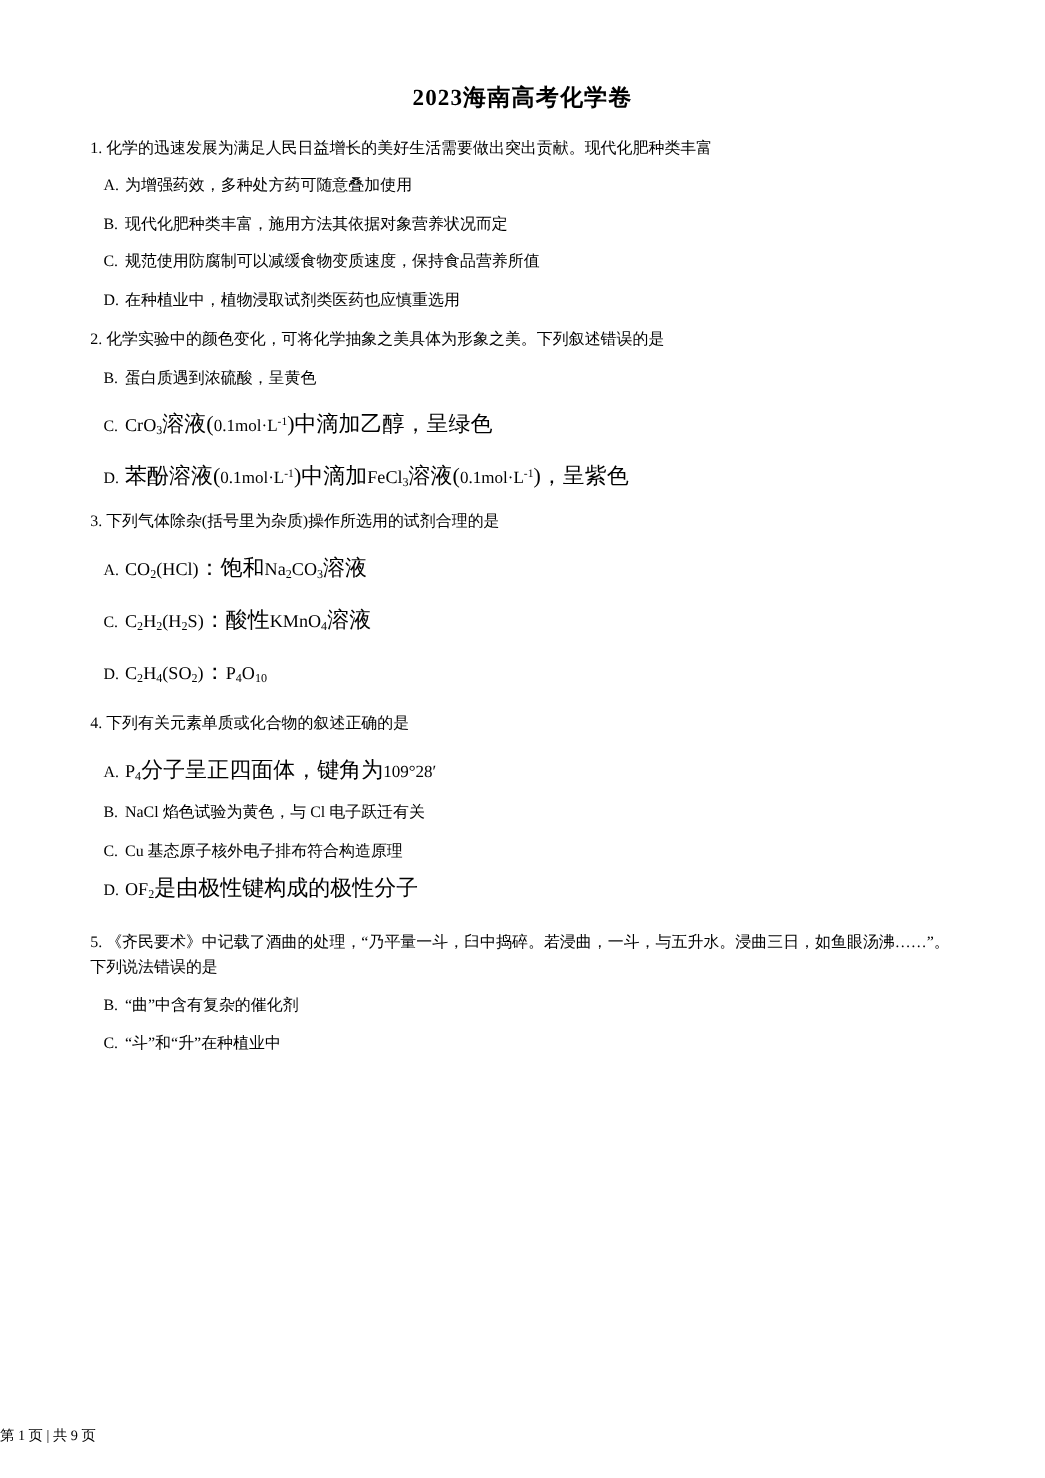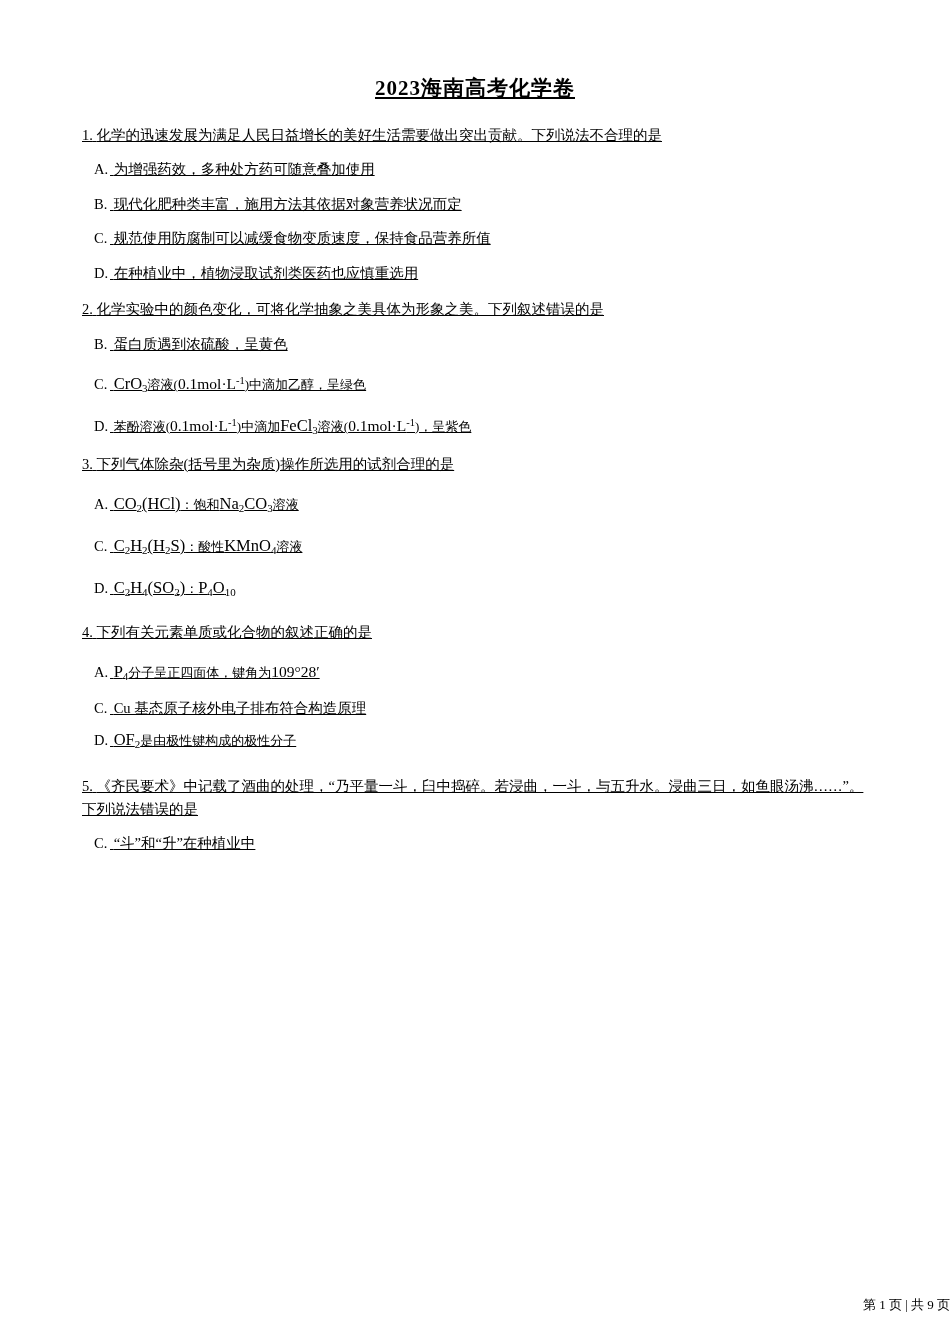--- a/index.html
+++ b/index.html
@@ -14,21 +14,20 @@
     color: #000000;
     position: relative;
     overflow: hidden;
   }
   .page {
     width: 950px;
     height: 1344px;
     box-sizing: border-box;
     padding: 62px 82px 0 82px;
     position: relative;
-    text-decoration: underline;
   }
   .doc-title {
     text-align: center;
     font-size: 21px;
     font-weight: bold;
     font-family: "Liberation Serif", serif;
     margin: 12px 0 22px 0;
     letter-spacing: 1px;
   }
   .q-stem {
@@ -54,49 +53,49 @@
     font-family: "Liberation Serif", serif;
     font-size: 16.5px;
     white-space: nowrap;
     text-align: right;
   }
   .chem sub {
     font-size: 11px;
     vertical-align: -0.25em;
   }
   .inline-txt {
-    font-size: 13px;
+    font-size: 20px;
   }
   .unit {
     font-size: 15.5px;
   }
   .unit sup { font-size: 10.5px; vertical-align: 0.5em; }
   .footer {
     position: absolute;
     left: 0;
     right: 0;
     bottom: 30px;
-    text-align: right;
+    text-align: left;
     font-size: 13px;
     color: #000;
     font-family: "Liberation Serif", serif;
   }
   .q-block { margin-top: 6px; }
 </style>
 </head>
 <body>
 
 <div class="page">
 
   <div class="doc-title">2023海南高考化学卷</div>
 
   <div class="q-block">
     <div class="q-stem">
       <span>1.</span>
-      <span>化学的迅速发展为满足人民日益增长的美好生活需要做出突出贡献。下列说法不合理的是</span>
+      <span>化学的迅速发展为满足人民日益增长的美好生活需要做出突出贡献。现代化肥种类丰富</span>
     </div>
     <div class="opt">
       <span class="lbl">A.</span>
       <span>为增强药效，多种处方药可随意叠加使用</span>
     </div>
     <div class="opt">
       <span class="lbl">B.</span>
       <span>现代化肥种类丰富，施用方法其依据对象营养状况而定</span>
     </div>
     <div class="opt">
@@ -150,35 +149,43 @@
   <div class="q-block" style="margin-top:20px;">
     <div class="q-stem">
       <span>4.</span>
       <span>下列有关元素单质或化合物的叙述正确的是</span>
     </div>
     <div class="opt opt-tall">
       <span class="lbl">A.</span>
       <span class="chem">P<sub>4</sub></span><span class="inline-txt">分子呈正四面体，键角为</span><span class="unit">109°28′</span>
     </div>
     <div class="opt">
+      <span class="lbl">B.</span>
+      <span>NaCl 焰色试验为黄色，与 Cl 电子跃迁有关</span>
+    </div>
+    <div class="opt">
       <span class="lbl">C.</span>
       <span>Cu 基态原子核外电子排布符合构造原理</span>
     </div>
     <div class="opt" style="margin-top:8px;">
       <span class="lbl">D.</span>
       <span class="chem">OF<sub>2</sub></span><span class="inline-txt">是由极性键构成的极性分子</span>
     </div>
   </div>
 
   <div class="q-block" style="margin-top:22px;">
     <div class="q-stem">
       <span>5.</span>
       <span>《齐民要术》中记载了酒曲的处理，“乃平量一斗，臼中捣碎。若浸曲，一斗，与五升水。浸曲三日，如鱼眼汤沸……”。下列说法错误的是</span>
     </div>
     <div class="opt">
+      <span class="lbl">B.</span>
+      <span>“曲”中含有复杂的催化剂</span>
+    </div>
+    <div class="opt">
       <span class="lbl">C.</span>
       <span>“斗”和“升”在种植业中</span>
     </div>
   </div>
 
   <div class="footer">第 1 页 | 共 9 页</div>
 
 </div>
 
 </body></html>

